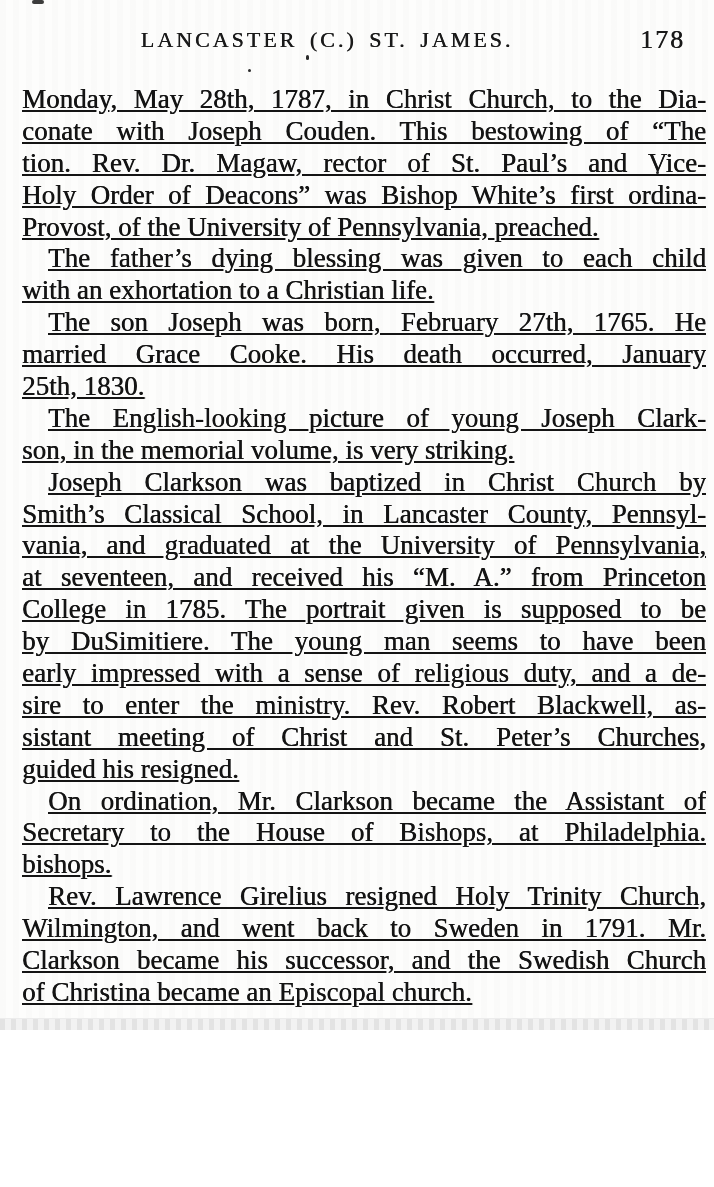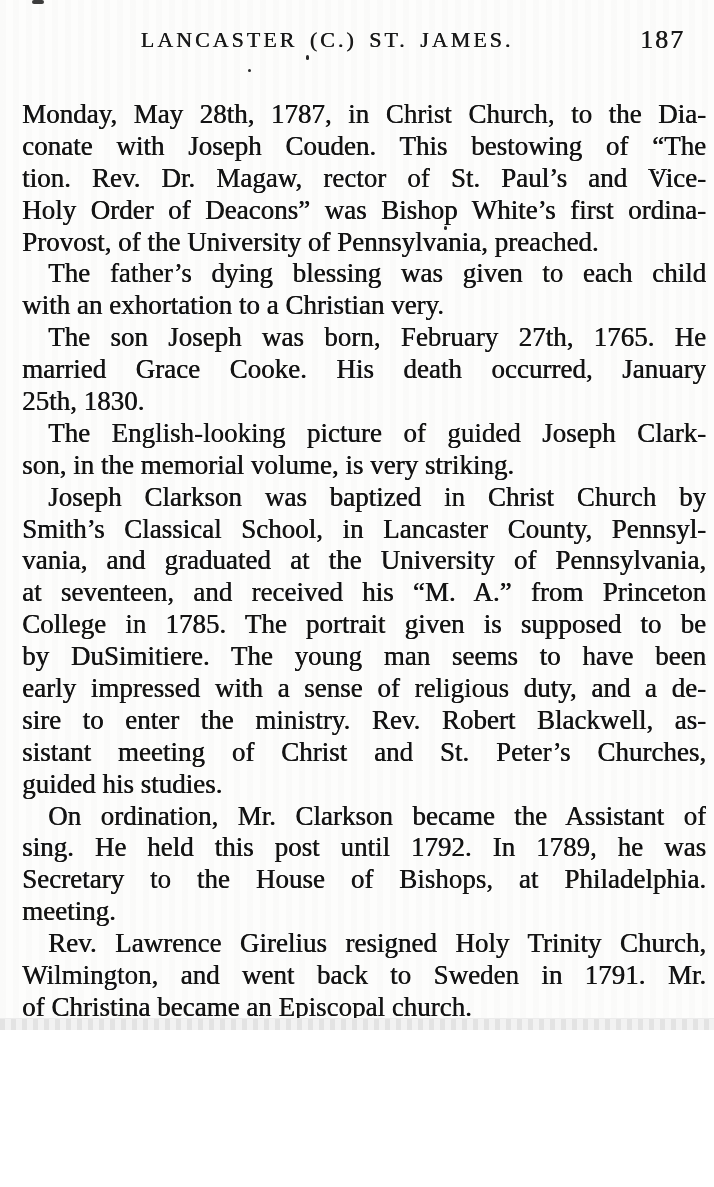--- a/index.html
+++ b/index.html
@@ -50,23 +50,24 @@
     position: absolute;
     right: 29px;
     top: -2px;
     font-size: 26px;
     letter-spacing: 2px;
     color: #1a1a1a;
     text-shadow: 0.4px 0 0 currentColor;
   }
   .text-block {
     position: absolute;
-    top: 99px;
+    top: 84px;
     left: 22px;
     width: 684px;
+    text-decoration: underline;
   }
   .line {
     font-size: 27px;
     line-height: 31.9px;
     height: 31.9px;
     white-space: nowrap;
     text-align: justify;
     text-align-last: justify;
     text-shadow: 0.45px 0 0 currentColor;
     overflow: hidden;
@@ -100,54 +101,53 @@
     border-top: 1px solid #ececec;
   }
 </style>
 </head>
 <body>
 
 <div id="page">
 
   <div class="header">
     <div class="header-title">LANCASTER (C.) ST. JAMES.</div>
-    <div class="page-number">187</div>
+    <div class="page-number">178</div>
   </div>
 
   <div class="text-block">
       <div class="line">Monday, May 28th, 1787, in Christ Church, to the Dia-</div>
       <div class="line">conate with Joseph Couden.  This bestowing of “The</div>
       <div class="line">tion.  Rev. Dr. Magaw, rector of St. Paul’s and Vice-</div>
       <div class="line">Holy Order of Deacons” was Bishop White’s first ordina-</div>
       <div class="line last">Provost, of the University of Pennsylvania, preached.</div>
       <div class="line indent">The father’s dying blessing was given to each child</div>
-      <div class="line last">with an exhortation to a Christian very.</div>
+      <div class="line last">with an exhortation to a Christian life.</div>
       <div class="line indent">The son Joseph was born, February 27th, 1765.  He</div>
       <div class="line">married Grace Cooke.  His death occurred, January</div>
       <div class="line last">25th, 1830.</div>
-      <div class="line indent">The English-looking picture of guided Joseph Clark-</div>
+      <div class="line indent">The English-looking picture of young Joseph Clark-</div>
       <div class="line last">son, in the memorial volume, is very striking.</div>
       <div class="line indent">Joseph Clarkson was baptized in Christ Church by</div>
       <div class="line">Smith’s Classical School, in Lancaster County, Pennsyl-</div>
       <div class="line">vania, and graduated at the University of Pennsylvania,</div>
       <div class="line">at seventeen, and received his “M. A.” from Princeton</div>
       <div class="line">College in 1785.  The portrait given is supposed to be</div>
       <div class="line">by DuSimitiere.  The young man seems to have been</div>
       <div class="line">early impressed with a sense of religious duty, and a de-</div>
       <div class="line">sire to enter the ministry.  Rev. Robert Blackwell, as-</div>
       <div class="line">sistant meeting of Christ and St. Peter’s Churches,</div>
-      <div class="line last">guided his studies.</div>
+      <div class="line last">guided his resigned.</div>
       <div class="line indent">On ordination, Mr. Clarkson became the Assistant of</div>
-      <div class="line">sing.  He held this post until 1792.  In 1789, he was</div>
       <div class="line">Secretary to the House of Bishops, at Philadelphia.</div>
-      <div class="line last">meeting.</div>
+      <div class="line last">bishops.</div>
       <div class="line indent">Rev. Lawrence Girelius resigned Holy Trinity Church,</div>
       <div class="line">Wilmington, and went back to Sweden in 1791.  Mr.</div>
+      <div class="line">Clarkson became his successor, and the Swedish Church</div>
       <div class="line last">of Christina became an Episcopal church.</div>
-      <div class="line">Clarkson became his successor, and the Swedish Church</div>
     </div>
 
   <div class="speck" id="speck-1"></div>
   <div class="speck" id="speck-2"></div>
   <div class="speck" id="speck-3"></div>
   <div class="speck" id="speck-4"></div>
   <div class="speck" id="speck-5"></div>
 
   <div class="scan-edge"></div>
 

